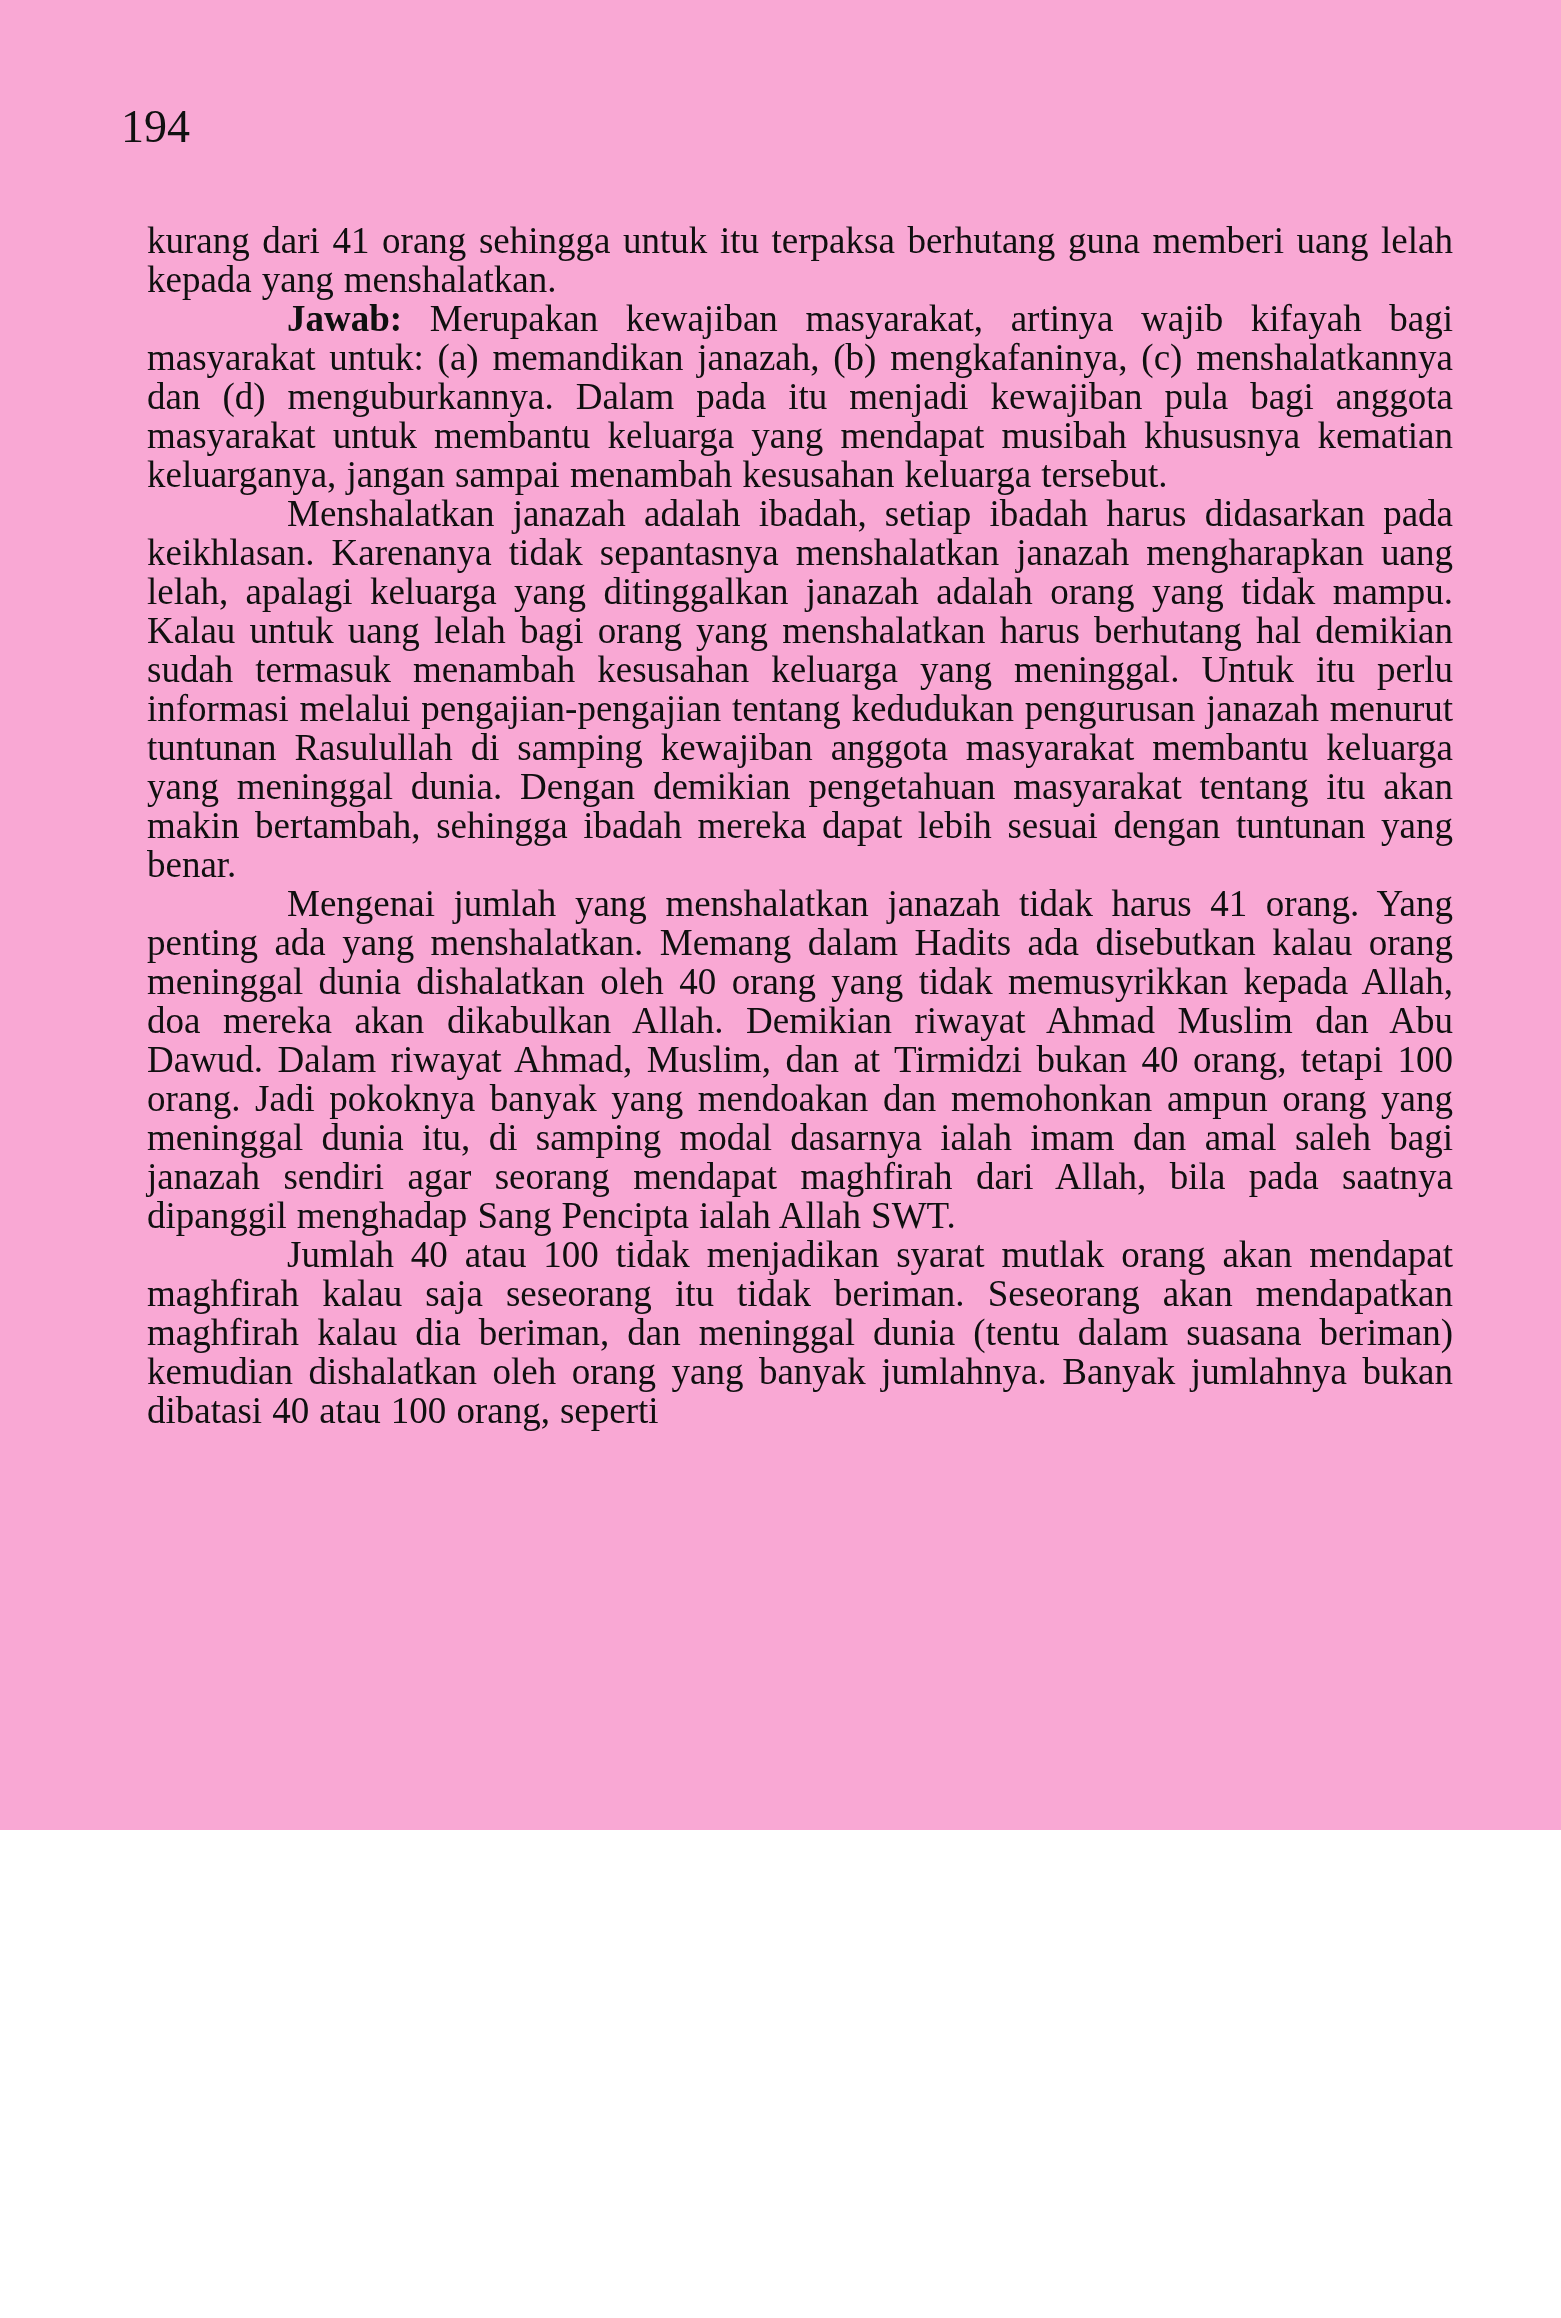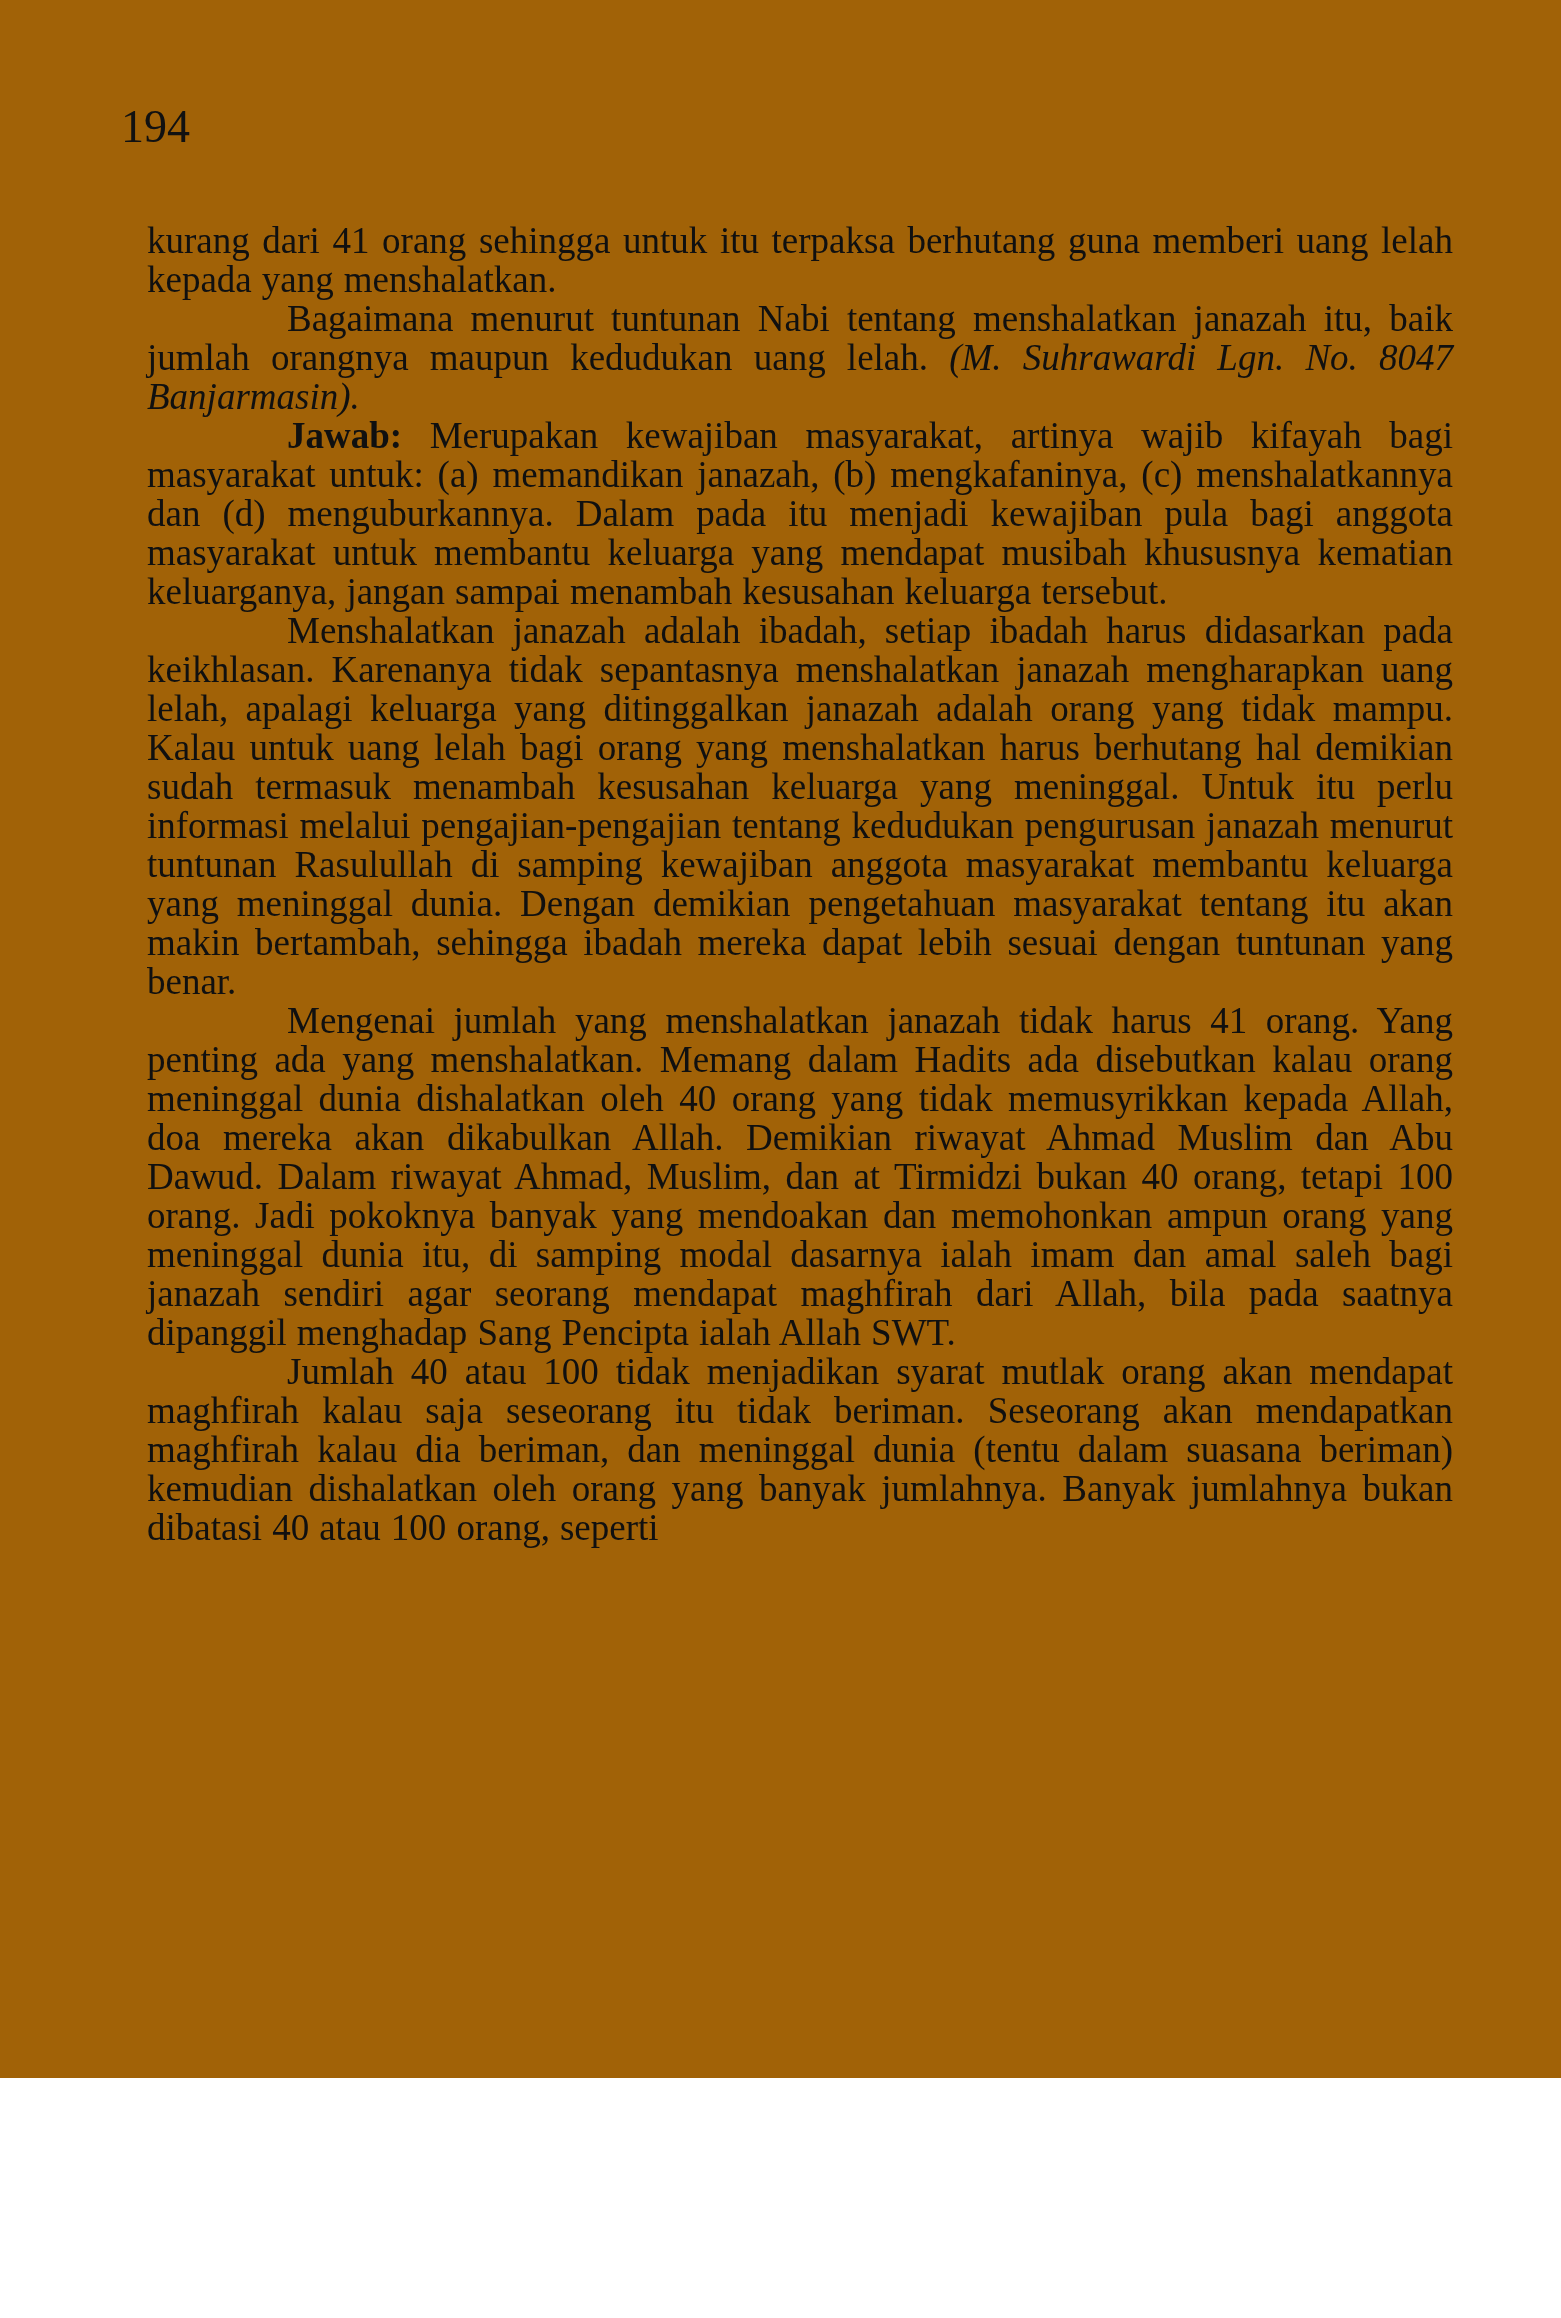--- a/index.html
+++ b/index.html
@@ -3,22 +3,22 @@
 <meta charset="utf-8">
 <style>
   html, body {
     margin: 0;
     padding: 0;
     background: #ffffff;
   }
   .page {
     position: relative;
     width: 1561px;
-    height: 2078px;
-    background: #a16207;
+    height: 1830px;
+    background: #f9a8d4;
     color: #0d0d0d;
     font-family: "Liberation Serif", "DejaVu Serif", serif;
     overflow: hidden;
   }
   .page-number {
     position: absolute;
     left: 121px;
     top: 104px;
     font-size: 46px;
     line-height: 1;
@@ -47,20 +47,19 @@
   .run-bold   { font-weight: bold; }
   .run-italic { font-style: italic; }
 </style>
 </head>
 <body>
 
 <div class="page">
   <div class="page-number">194</div>
   <div class="text-block" id="paragraphs">
       <p class="para"><span class="run-normal">kurang dari 41 orang sehingga untuk itu terpaksa berhutang guna memberi uang lelah kepada yang menshalatkan.</span></p>
-      <p class="para indent"><span class="run-normal">Bagaimana menurut tuntunan Nabi tentang menshalatkan janazah itu, baik jumlah orangnya maupun kedudukan uang lelah. </span><span class="run-italic">(M. Suhrawardi Lgn. No. 8047 Banjarmasin).</span></p>
       <p class="para indent"><span class="run-bold">Jawab:</span><span class="run-normal"> Merupakan kewajiban masyarakat, artinya wajib kifayah bagi masyarakat untuk: (a) memandikan janazah, (b) mengkafaninya, (c) menshalatkannya dan (d) menguburkannya. Dalam pada itu menjadi kewajiban pula bagi anggota masyarakat untuk membantu keluarga yang mendapat musibah khususnya kematian keluarganya, jangan sampai menambah kesusahan keluarga tersebut.</span></p>
       <p class="para indent"><span class="run-normal">Menshalatkan janazah adalah ibadah, setiap ibadah harus didasarkan pada keikhlasan. Karenanya tidak sepantasnya menshalatkan janazah mengharapkan uang lelah, apalagi keluarga yang ditinggalkan janazah adalah orang yang tidak mampu. Kalau untuk uang lelah bagi orang yang menshalatkan harus berhutang hal demikian sudah termasuk menambah kesusahan keluarga yang meninggal. Untuk itu perlu informasi melalui pengajian-pengajian tentang kedudukan pengurusan janazah menurut tuntunan Rasulullah di samping kewajiban anggota masyarakat membantu keluarga yang meninggal dunia. Dengan demikian pengetahuan masyarakat tentang itu akan makin bertambah, sehingga ibadah mereka dapat lebih sesuai dengan tuntunan yang benar.</span></p>
       <p class="para indent"><span class="run-normal">Mengenai jumlah yang menshalatkan janazah tidak harus 41 orang. Yang penting ada yang menshalatkan. Memang dalam Hadits ada disebutkan kalau orang meninggal dunia dishalatkan oleh 40 orang yang tidak memusyrikkan kepada Allah, doa mereka akan dikabulkan Allah. Demikian riwayat Ahmad Muslim dan Abu Dawud. Dalam riwayat Ahmad, Muslim, dan at Tirmidzi bukan 40 orang, tetapi 100 orang. Jadi pokoknya banyak yang mendoakan dan memohonkan ampun orang yang meninggal dunia itu, di samping modal dasarnya ialah imam dan amal saleh bagi janazah sendiri agar seorang mendapat maghfirah dari Allah, bila pada saatnya dipanggil menghadap Sang Pencipta ialah Allah SWT.</span></p>
       <p class="para indent"><span class="run-normal">Jumlah 40 atau 100 tidak menjadikan syarat mutlak orang akan mendapat maghfirah kalau saja seseorang itu tidak beriman. Seseorang akan mendapatkan maghfirah kalau dia beriman, dan meninggal dunia (tentu dalam suasana beriman) kemudian dishalatkan oleh orang yang banyak jumlahnya. Banyak jumlahnya bukan dibatasi 40 atau 100 orang, seperti</span></p>
     </div>
 </div>
 
 
 </body></html>

